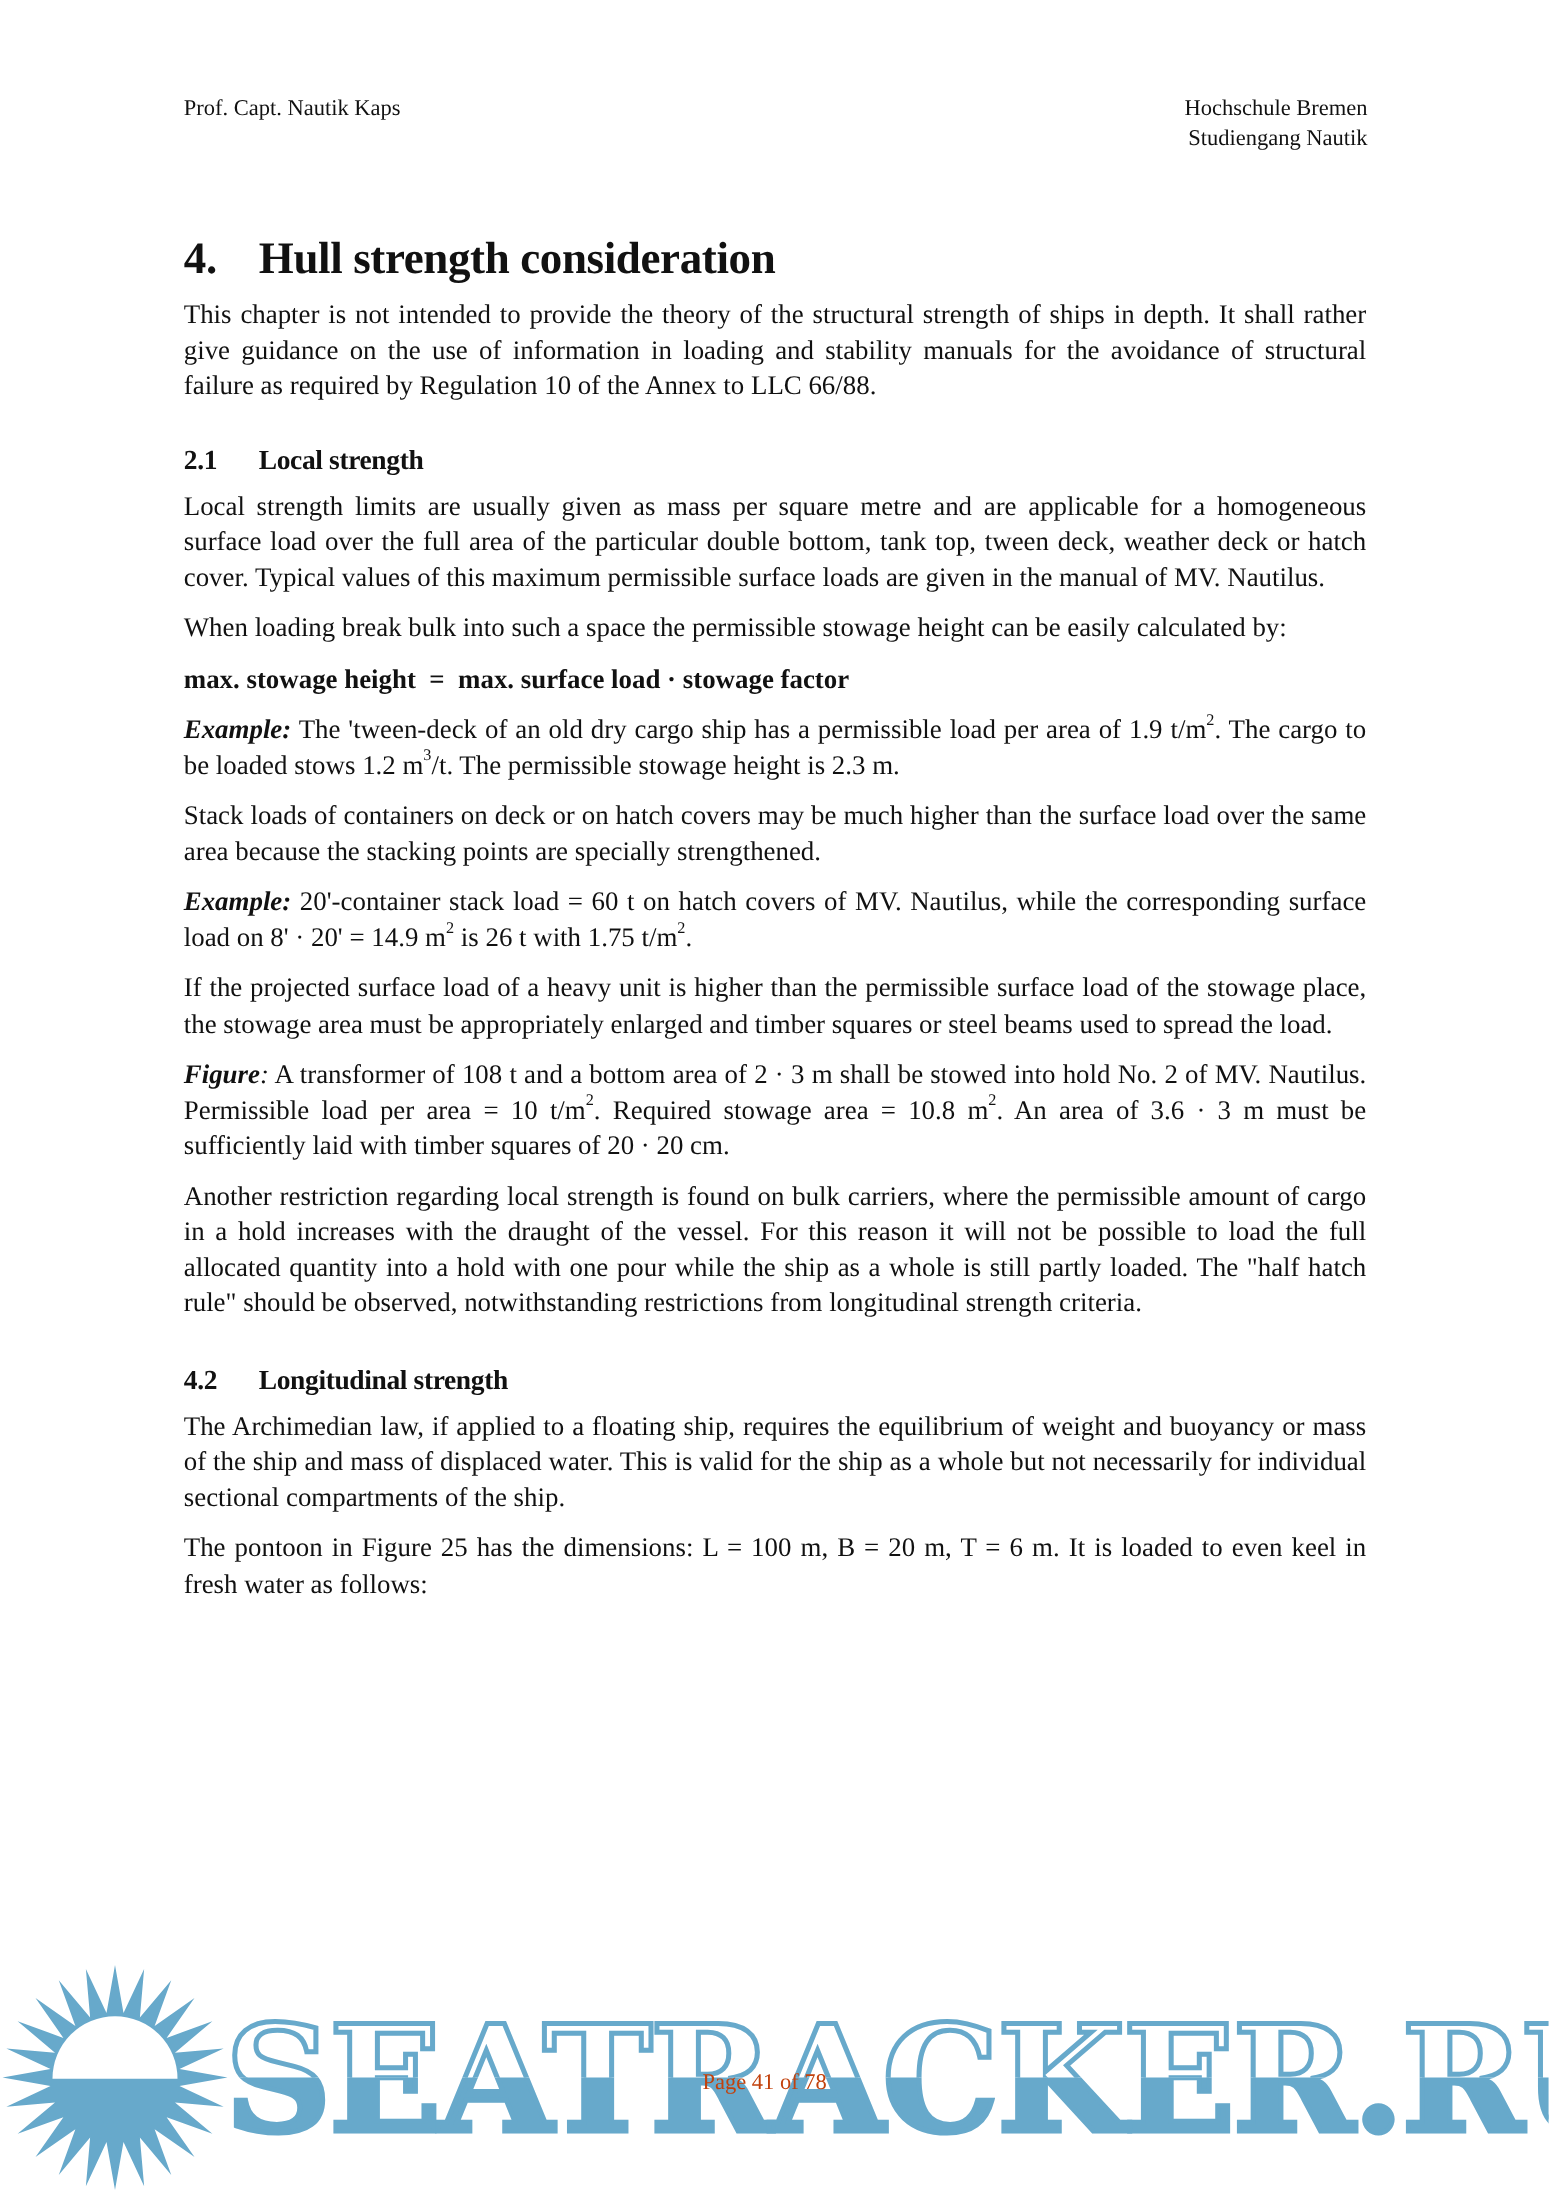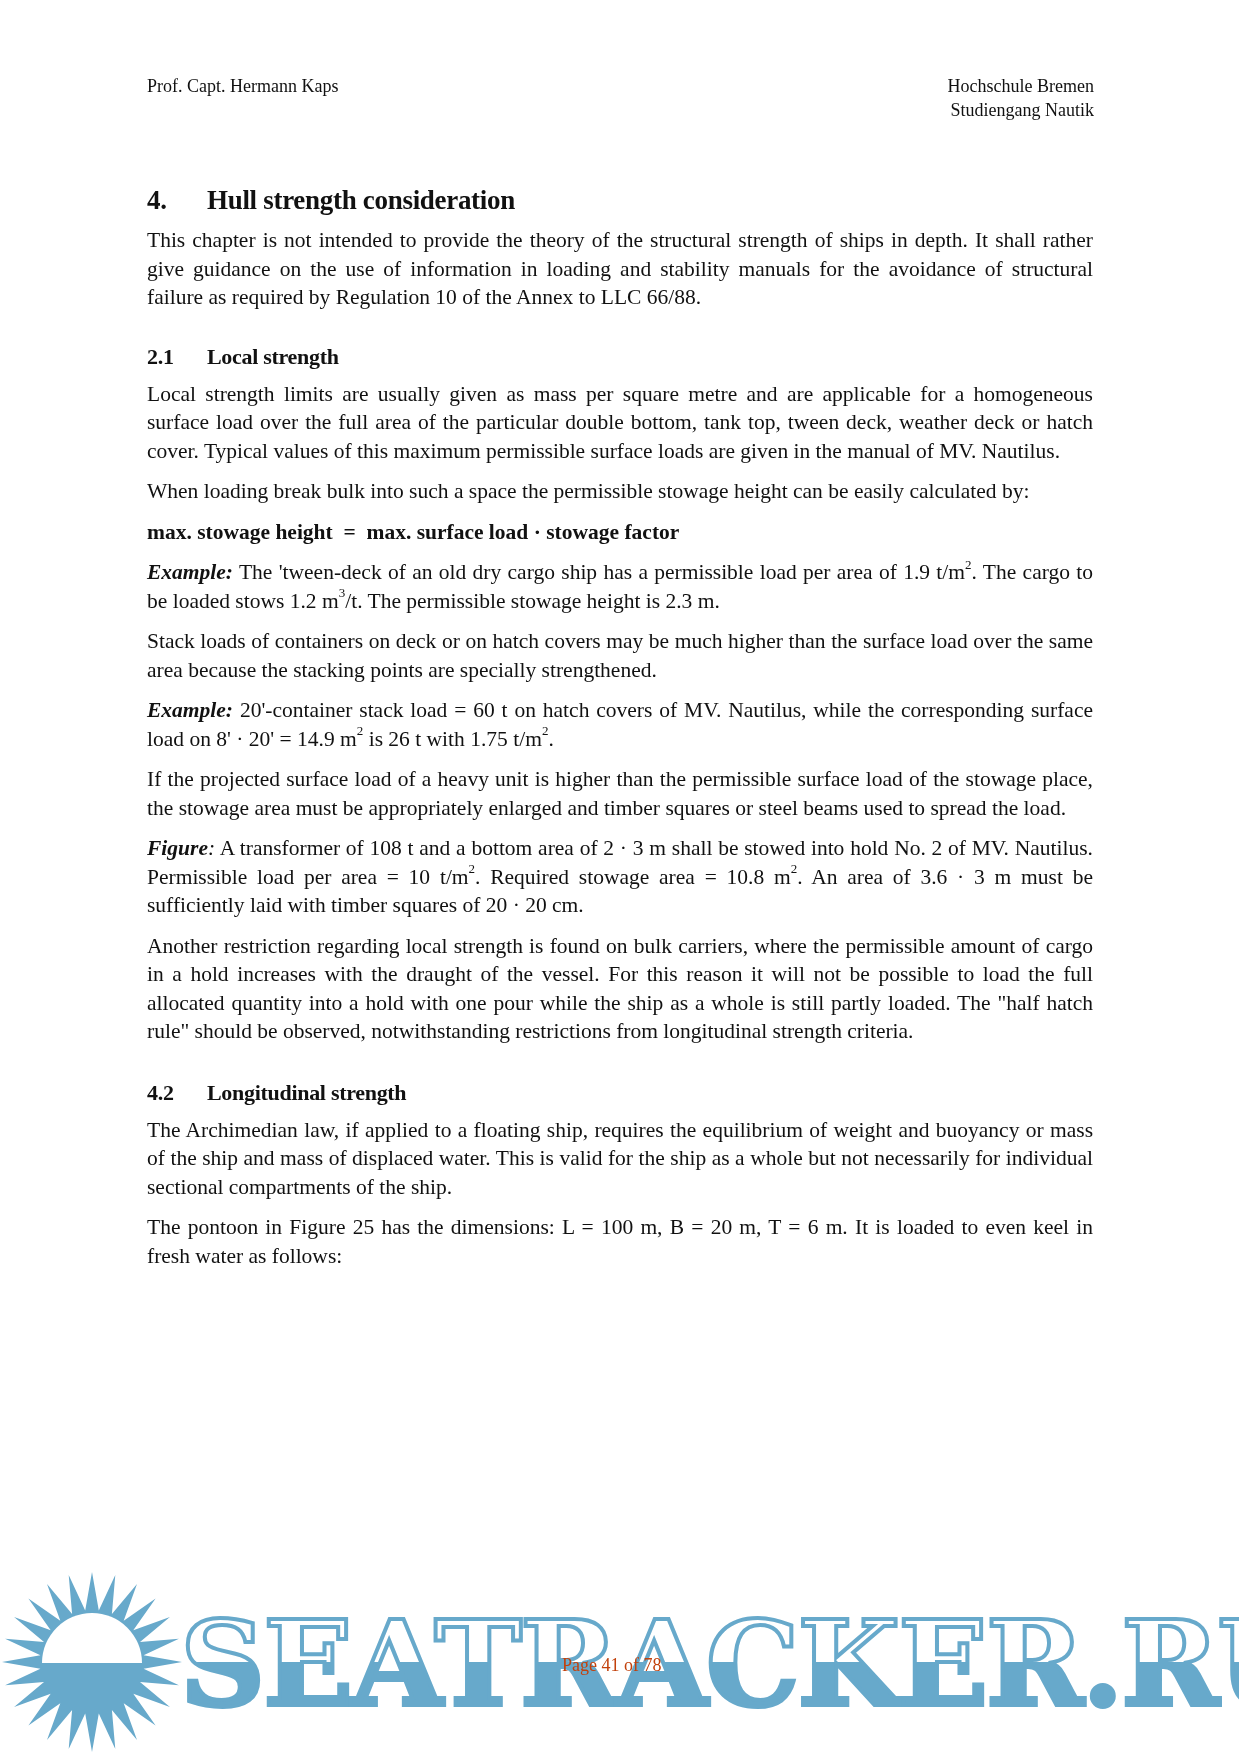--- a/index.html
+++ b/index.html
@@ -2,39 +2,39 @@
 <html><head>
 <meta charset="utf-8">
 <style>
   html, body { margin: 0; padding: 0; background: #ffffff; }
   body { width: 1239px; height: 1754px; position: relative; overflow: hidden;
          font-family: "Liberation Serif", "DejaVu Serif", serif; color: #111; }
   .page { position: absolute; left: 0; top: 0; width: 1239px; height: 1754px; }
   .hdr-left { position: absolute; left: 147px; top: 76px; font-size: 18px; }
   .hdr-right { position: absolute; right: 145px; top: 74px; font-size: 18px; text-align: right; line-height: 24px; }
   .content { position: absolute; left: 147px; top: 185px; width: 946px; }
-  h1 { font-size: 27px; font-weight: bold; margin: 0 0 10px 0; letter-spacing: -0.3px; }
+  h1 { font-size: 36px; font-weight: bold; margin: 0 0 10px 0; letter-spacing: -0.3px; }
   h1 .num { display: inline-block; width: 60px; }
   h2 { font-size: 22px; font-weight: bold; margin: 32px 0 10px 0; letter-spacing: -0.3px; }
   h2 .num { display: inline-block; width: 60px; }
   h3 { font-size: 22px; font-weight: bold; font-style: italic; margin: 38px 0 8px 0; letter-spacing: -0.3px; }
   h3 .num { display: inline-block; width: 88px; }
   p { font-size: 21.5px; line-height: 28.5px; margin: 0 0 12px 0; text-align: justify; }
   p.formula { text-align: left; font-weight: bold; margin: 12px 0 12px 0; font-size: 21.5px; }
   .ex { font-weight: bold; font-style: italic; }
   sup { font-size: 13px; line-height: 0; position: relative; top: -2px; }
   .watermark { position: absolute; left: 0; top: 1570px; width: 1239px; height: 184px; }
   .pagenum { position: absolute; left: 562px; top: 1655px; font-size: 18px; color: #c2410c; }
 </style>
 </head>
 <body>
 
 <div class="page">
 
-  <div class="hdr-left">Prof. Capt. Hermann Kaps</div>
+  <div class="hdr-left">Prof. Capt. Nautik Kaps</div>
   <div class="hdr-right">
     <div>Hochschule Bremen</div>
     <div>Studiengang Nautik</div>
   </div>
 
   <div class="content">
     <h1><span class="num">4.</span><span>Hull strength consideration</span></h1>
     <p>This chapter is not intended to provide the theory of the structural strength of ships in depth. It shall rather give guidance on the use of information in loading and stability manuals for the avoidance of structural failure as required by Regulation 10 of the Annex to LLC 66/88.</p>
 
     <h2><span class="num">2.1</span><span>Local strength</span></h2>

